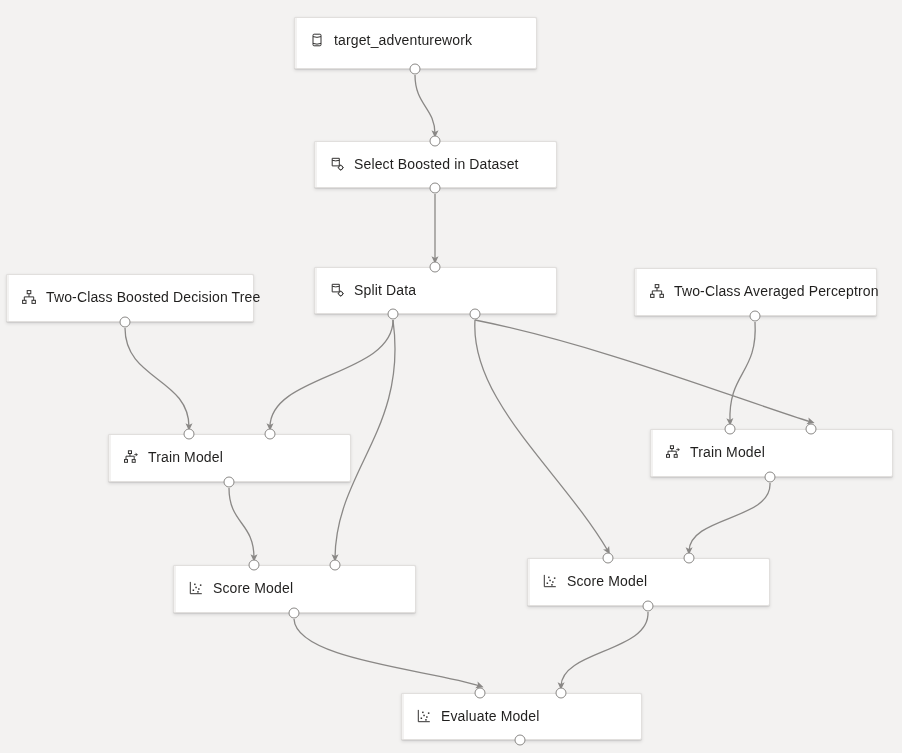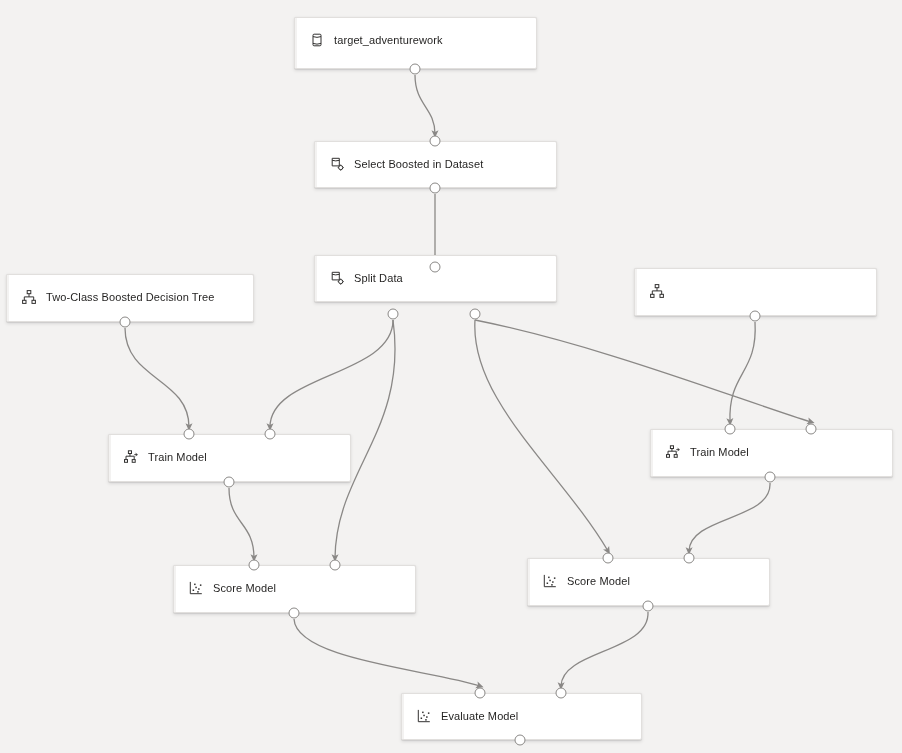--- a/index.html
+++ b/index.html
@@ -60,21 +60,21 @@
   }
   .node-icon {
     width: 16px;
     height: 16px;
     flex: 0 0 16px;
     display: block;
     color: #323130;
   }
   .node-icon svg { display: block; }
   .node-label {
-    font-size: 11px;
+    font-size: 14px;
     line-height: 16px;
     color: #201f1e;
     white-space: nowrap;
     letter-spacing: 0.01em;
   }
   
   .port {
     position: absolute;
     width: 11px;
     height: 11px;
@@ -130,21 +130,21 @@
             <svg viewBox="0 0 16 16" width="16" height="16" fill="none" stroke="currentColor" stroke-width="1">
               <path d="M3.2 2.3 h7.1 v7.6 h-7.1 z"></path>
               <path d="M3.2 4.3 Q6.75 5.5 10.3 4.3"></path>
               <circle cx="11.7" cy="11.6" r="2.1"></circle>
               <path d="M11.7 8.6 v0.9 M11.7 13.7 v0.9 M8.7 11.6 h0.9 M13.8 11.6 h0.9"></path>
             </svg>
           </span>
           <span class="node-label">Select Boosted in Dataset</span>
         </div>
       </div>
-      <div class="node" style="left: 314px; top: 255px; width: 243px; height: 47px;">
+      <div class="node" style="left: 314px; top: 267px; width: 243px; height: 47px;">
         <div class="node-head">
           <span class="node-icon">
             <svg viewBox="0 0 16 16" width="16" height="16" fill="none" stroke="currentColor" stroke-width="1">
               <path d="M3.2 2.3 h7.1 v7.6 h-7.1 z"></path>
               <path d="M3.2 4.3 Q6.75 5.5 10.3 4.3"></path>
               <circle cx="11.7" cy="11.6" r="2.1"></circle>
               <path d="M11.7 8.6 v0.9 M11.7 13.7 v0.9 M8.7 11.6 h0.9 M13.8 11.6 h0.9"></path>
             </svg>
           </span>
           <span class="node-label">Split Data</span>
@@ -166,20 +166,21 @@
       <div class="node" style="left: 634px; top: 268px; width: 243px; height: 48px;">
         <div class="node-head">
           <span class="node-icon">
             <svg viewBox="0 0 16 16" width="16" height="16" fill="none" stroke="currentColor" stroke-width="1">
               <rect x="6.2" y="1.6" width="3.6" height="3.1"></rect>
               <rect x="1.6" y="11.3" width="3.4" height="3.1"></rect>
               <rect x="11" y="11.3" width="3.4" height="3.1"></rect>
               <path d="M8 4.7 v3.2 M3.3 11.3 v-3.4 h9.4 v3.4"></path>
             </svg>
           </span>
+          <span class="node-label">Two-Class Averaged Perceptron</span>
         </div>
       </div>
       <div class="node" style="left: 108px; top: 434px; width: 243px; height: 48px;">
         <div class="node-head">
           <span class="node-icon">
             <svg viewBox="0 0 16 16" width="16" height="16" fill="none" stroke="currentColor" stroke-width="1">
               <rect x="5.4" y="1.8" width="3.1" height="2.7"></rect>
               <rect x="1.5" y="10.6" width="3" height="2.7"></rect>
               <rect x="9.2" y="10.6" width="3" height="2.7"></rect>
               <path d="M6.95 4.5 v2.7 M3 10.6 v-3.4 h8.2 v3.4"></path>

